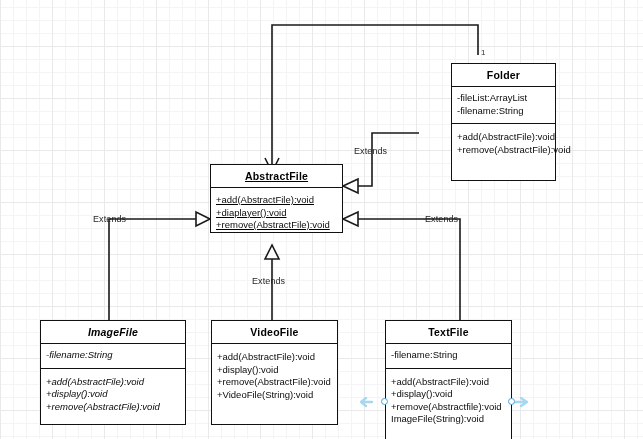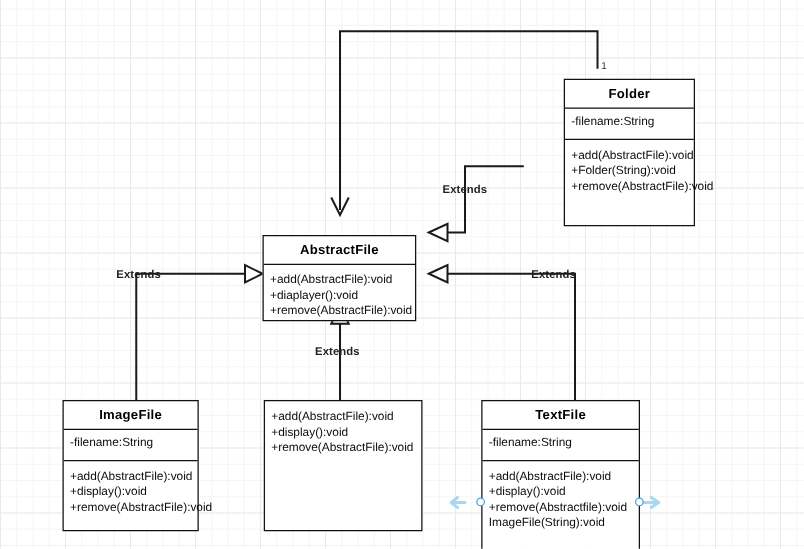--- a/index.html
+++ b/index.html
@@ -63,21 +63,20 @@
 
   
   .edge-label {
     position: absolute;
     font-size: 9px;
     color: #1f1f1f;
     background: transparent;
     white-space: nowrap;
     letter-spacing: 0.1px;
     line-height: 11px;
-    font-weight: bold;
   }
   .mult-label {
     position: absolute;
     font-size: 8px;
     color: #333333;
     white-space: nowrap;
     line-height: 9px;
   }
 
   
@@ -176,55 +175,57 @@
 
   <div class="edge-label" style="left:93px; top:214px;">Extends</div>
 
   <div class="edge-label" style="left:252px; top:276px;">Extends</div>
 
   <div class="edge-label" style="left:425px; top:214px;">Extends</div>
 
   <div class="uml-class" style="left:419px; top:63px; width:105px; height:118px;margin-left:32px;">
     <div class="uml-title">Folder</div>
     <div class="uml-attrs">
+      <div class="uml-line">-fileList:ArrayList</div>
       <div class="uml-line">-filename:String</div>
     </div>
     <div class="uml-ops">
       <div class="uml-line">+add(AbstractFile):void</div>
-      <div class="uml-line">+Folder(String):void</div>
-      <div class="uml-line">+remove(AbstractFile):void</div>
-    </div>
-  </div>
-
-  <div class="uml-class" style="left:210px; top:188px; width:123px; height:69px;">
+      <div class="uml-line">+remove(AbstractFile):void</div>
+    </div>
+  </div>
+
+  <div class="uml-class" style="left:210px; top:164px; width:133px; height:69px;text-decoration:underline;">
     <div class="uml-title">AbstractFile</div>
     <div class="uml-ops" style="padding-top:6px;">
       <div class="uml-line">+add(AbstractFile):void</div>
       <div class="uml-line">+diaplayer():void</div>
       <div class="uml-line">+remove(AbstractFile):void</div>
     </div>
   </div>
 
-  <div class="uml-class" style="left:50px; top:320px; width:109px; height:105px;">
+  <div class="uml-class" style="left:40px; top:320px; width:146px; height:105px;font-style:italic;">
     <div class="uml-title">ImageFile</div>
     <div class="uml-attrs">
       <div class="uml-line">-filename:String</div>
     </div>
     <div class="uml-ops">
       <div class="uml-line">+add(AbstractFile):void</div>
       <div class="uml-line">+display():void</div>
       <div class="uml-line">+remove(AbstractFile):void</div>
     </div>
   </div>
 
   <div class="uml-class" style="left:211px; top:320px; width:127px; height:105px;">
+    <div class="uml-title">VideoFile</div>
     <div class="uml-ops">
       <div class="uml-line">+add(AbstractFile):void</div>
       <div class="uml-line">+display():void</div>
       <div class="uml-line">+remove(AbstractFile):void</div>
+      <div class="uml-line">+VideoFile(String):void</div>
     </div>
   </div>
 
   <div class="uml-class" style="left:385px; top:320px; width:127px; height:122px;">
     <div class="uml-title">TextFile</div>
     <div class="uml-attrs">
       <div class="uml-line">-filename:String</div>
     </div>
     <div class="uml-ops">
       <div class="uml-line">+add(AbstractFile):void</div>

